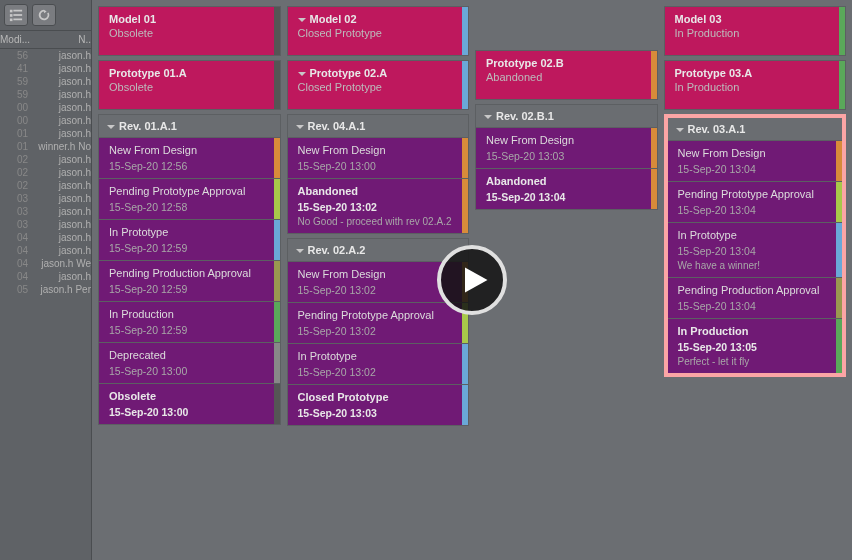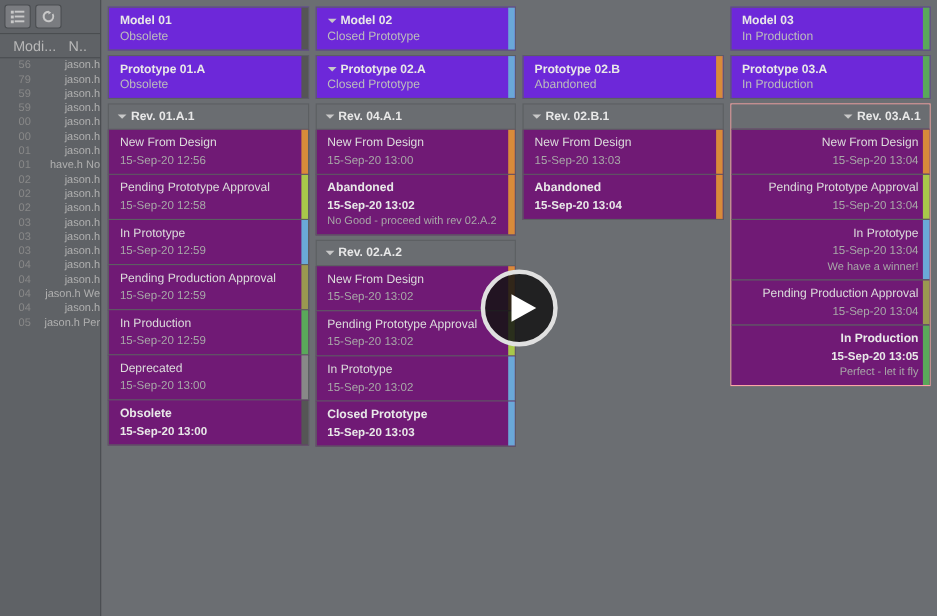--- a/index.html
+++ b/index.html
@@ -2,46 +2,46 @@
 <html><head>
 <meta charset="utf-8">
 <style>
 * { box-sizing: border-box; margin: 0; padding: 0; }
 body { background: #6b6e72; font-family: Arial, sans-serif; font-size: 11px; color: #d0d0d0; width: 852px; height: 560px; overflow: hidden; position: relative; }
 .root { display: flex; height: 100%; }
 .sidebar { width: 92px; background: #5f6266; border-right: 1px solid #4a4d50; display: flex; flex-direction: column; }
 .toolbar { display: flex; padding: 4px; gap: 4px; border-bottom: 1px solid #4a4d50; }
 .tbtn { width: 24px; height: 22px; background: #7a7c80; border: 1px solid #4a4d50; border-radius: 3px; display: flex; align-items: center; justify-content: center; cursor: pointer; }
 .tbtn svg { width: 14px; height: 14px; fill: #c8c8c8; }
-.side-head { display: flex; font-size: 13px; color: #b8b8b8; border-bottom: 1px solid #4a4d50; padding: 3px 12px; }
+.side-head { display: flex; font-size: 10px; color: #b8b8b8; border-bottom: 1px solid #4a4d50; padding: 3px 0; }
 .side-head span:first-child { flex: 1; white-space: nowrap; overflow: hidden; }
 .side-list { flex: 1; overflow: hidden; text-align: right; }
 .side-row { display: flex; font-size: 10px; color: #b0b0b0; padding: 1px 0 1px 4px; cursor: pointer; }
 .side-row .rn { width: 24px; color: #888; }
 .side-row .rv { flex: 1; white-space: nowrap; overflow: hidden; }
 
 .main { flex: 1; position: relative; overflow: hidden; }
 .cols { display: flex; padding: 6px 6px 0 6px; gap: 6px; height: 100%; }
 .col { flex: 1; display: flex; flex-direction: column; gap: 4px; }
 
-.tile { background: #6d28d9; border: 1px solid #5c5f62; position: relative; padding: 6px 8px 6px 10px; }
+.tile { background: #be185d; border: 1px solid #5c5f62; position: relative; padding: 6px 8px 16px 10px; }
 .tile .title { color: #e8e8e8; font-weight: bold; font-size: 11px; }
 .tile .sub { color: #bcbcbc; font-size: 11px; margin-top: 2px; }
 .tile .stripe { position: absolute; right: 0; top: 0; bottom: 0; width: 6px; }
 .caret { display: inline-block; width: 0; height: 0; border-top: 4px solid #c8c8c8; border-left: 4px solid transparent; border-right: 4px solid transparent; margin-right: 4px; vertical-align: middle; }
 
 .rev-head { background: #6a6d71; border: 1px solid #5c5f62; padding: 5px 8px; color: #e8e8e8; font-weight: bold; font-size: 11px; }
 .card { background: #701a75; border-bottom: 1px solid #5c5f62; border-left: 1px solid #5c5f62; border-right: 1px solid #5c5f62; position: relative; padding: 6px 10px 6px 10px; }
 .card .ctitle { color: #dcdcdc; font-size: 11px; }
 .card .cts { color: #a8a8a8; font-size: 10.5px; margin-top: 4px; }
 .card .cnote { color: #a8a8a8; font-size: 10px; margin-top: 3px; }
 .card.bold .ctitle, .card.bold .cts { font-weight: bold; color: #e8e8e8; }
 .card .stripe { position: absolute; right: 0; top: 0; bottom: 0; width: 6px; }
 .group { display: flex; flex-direction: column; }
-.group.selected { border: 1px solid #fca5a5; text-align: right; }
+.group.selected { border: 4px solid #fca5a5; }
 .group.selected .rev-head, .group.selected .card { border: none; }
 .group.selected .card { border-top: 1px solid #5c5f62; }
 
 .play { position: absolute; left: 50%; top: 50%; width: 70px; height: 70px; margin-left: -35px; margin-top: -35px; background: rgba(20,20,20,0.85); border: 4px solid #e0e0e0; border-radius: 50%; display: flex; align-items: center; justify-content: center; cursor: pointer; }
 .play svg { width: 30px; height: 30px; fill: #fff; margin-left: 5px; }
 
 .c-orange { background: #d88b3a; }
 .c-lime   { background: #a8c84a; }
 .c-green  { background: #5aa85a; }
 .c-blue   { background: #6aa8d8; }
@@ -74,21 +74,21 @@
     <div class="side-head">
       <span>Modi...</span>
       <span>N..</span>
     </div>
     <div class="side-list" id="side-list">
         <div class="side-row">
           <span class="rn">56</span>
           <span class="rv">jason.h</span>
         </div>
         <div class="side-row">
-          <span class="rn">79</span>
+          <span class="rn">41</span>
           <span class="rv">jason.h</span>
         </div>
         <div class="side-row">
           <span class="rn">59</span>
           <span class="rv">jason.h</span>
         </div>
         <div class="side-row">
           <span class="rn">59</span>
           <span class="rv">jason.h</span>
         </div>
@@ -99,21 +99,21 @@
         <div class="side-row">
           <span class="rn">00</span>
           <span class="rv">jason.h</span>
         </div>
         <div class="side-row">
           <span class="rn">01</span>
           <span class="rv">jason.h</span>
         </div>
         <div class="side-row">
           <span class="rn">01</span>
-          <span class="rv">have.h No</span>
+          <span class="rv">winner.h No</span>
         </div>
         <div class="side-row">
           <span class="rn">02</span>
           <span class="rv">jason.h</span>
         </div>
         <div class="side-row">
           <span class="rn">02</span>
           <span class="rv">jason.h</span>
         </div>
         <div class="side-row">

